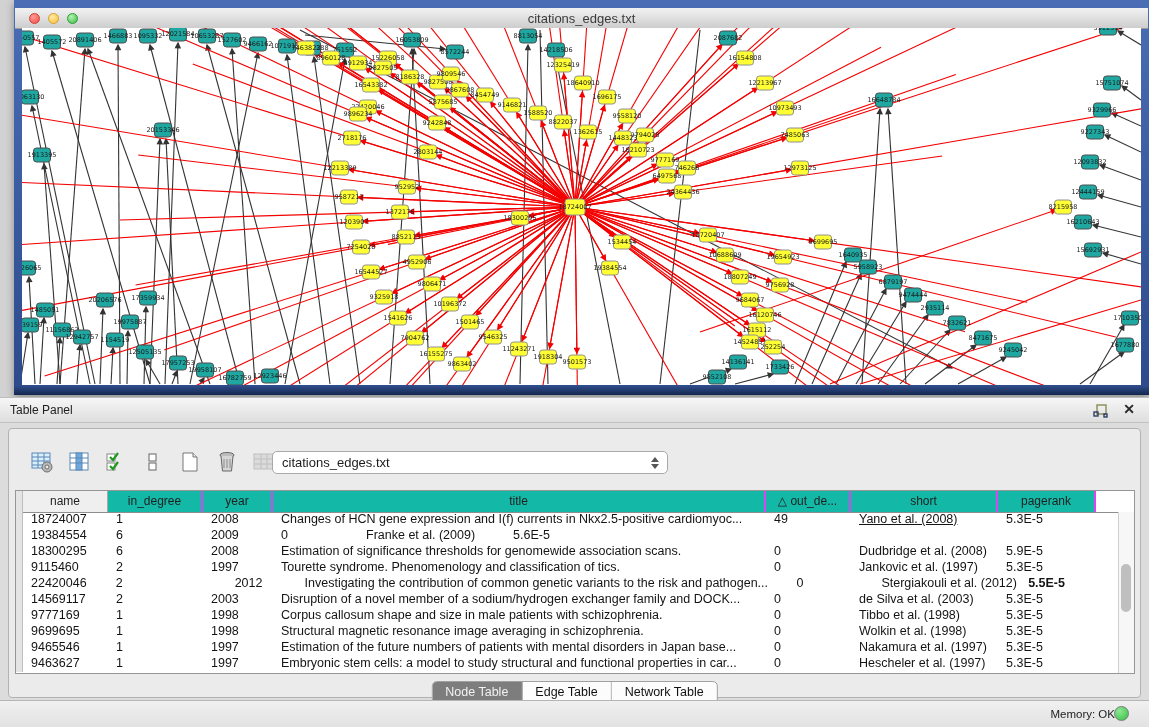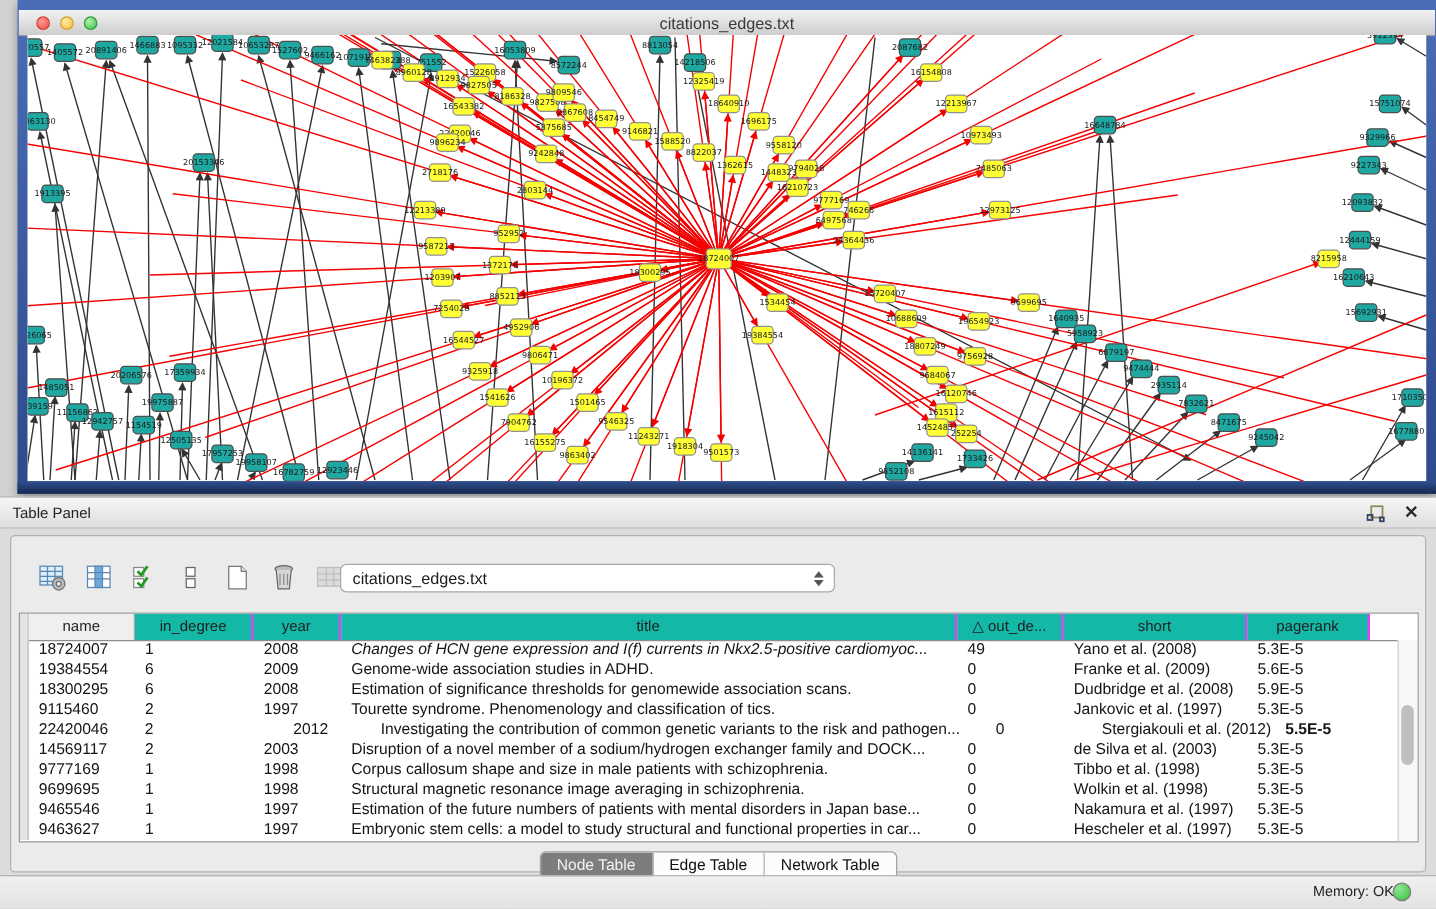--- a/index.html
+++ b/index.html
@@ -655,31 +655,30 @@
           <div class="hc" style="width: 147px;">short</div>
           <div class="hc" style="width: 98px;">pagerank</div>
           <div class="hc fill" style="flex: 1 1 0%;"></div>
         </div>
       <div class="rows" id="rows">
           <div class="trow">
             <div class="gut"></div>
             <div class="tc" style="width: 85px;">18724007</div>
             <div class="tc" style="width: 95px;">1</div>
             <div class="tc" style="width: 70px;">2008</div>
-            <div class="tc" style="width: 493px; font-style: italic;">Changes of HCN gene expression and I(f) currents in Nkx2.5-positive cardiomyoc...</div>
+            <div class="tc" style="width: 493px;">Changes of HCN gene expression and I(f) currents in Nkx2.5-positive cardiomyoc...</div>
             <div class="tc" style="width: 85px;">49</div>
-            <div class="tc" style="width: 147px;">Yano et al. (2008)</div>
+            <div class="tc" style="width: 147px; text-decoration: underline;">Yano et al. (2008)</div>
             <div class="tc" style="width: 98px;">5.3E-5</div>
           </div>
           <div class="trow">
             <div class="gut"></div>
             <div class="tc" style="width: 85px;">19384554</div>
             <div class="tc" style="width: 95px;">6</div>
             <div class="tc" style="width: 70px;">2009</div>
-            <div class="tc" style="width: 493px;">Genome-wide association studies in ADHD.</div>
             <div class="tc" style="width: 85px;">0</div>
             <div class="tc" style="width: 147px;">Franke et al. (2009)</div>
             <div class="tc" style="width: 98px;">5.6E-5</div>
           </div>
           <div class="trow">
             <div class="gut"></div>
             <div class="tc" style="width: 85px;">18300295</div>
             <div class="tc" style="width: 95px;">6</div>
             <div class="tc" style="width: 70px;">2008</div>
             <div class="tc" style="width: 493px;">Estimation of significance thresholds for genomewide association scans.</div>

